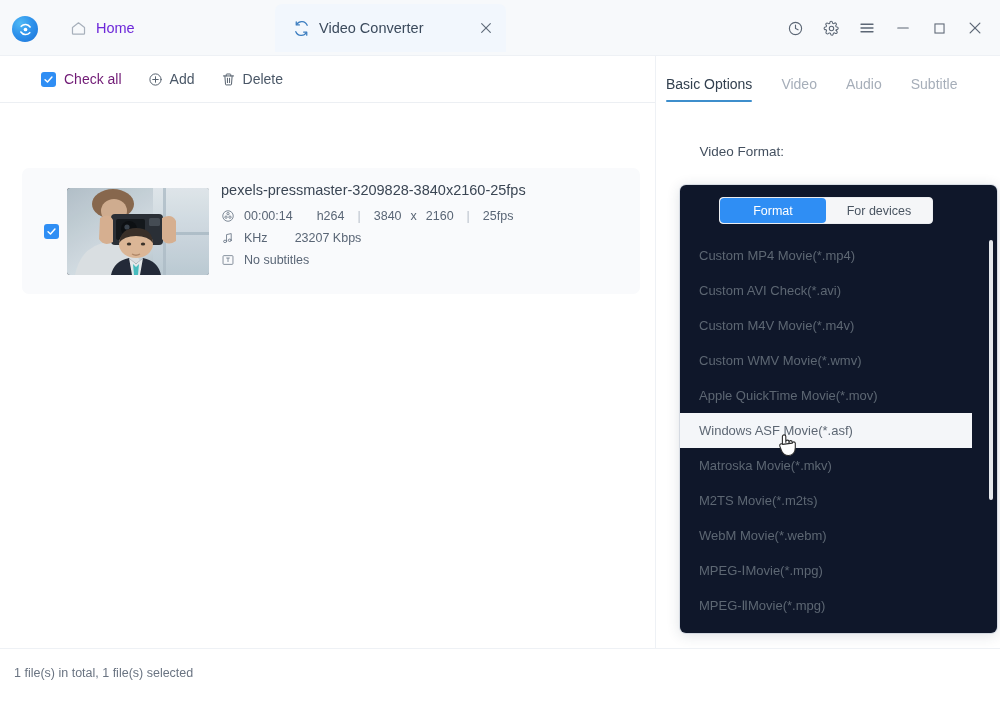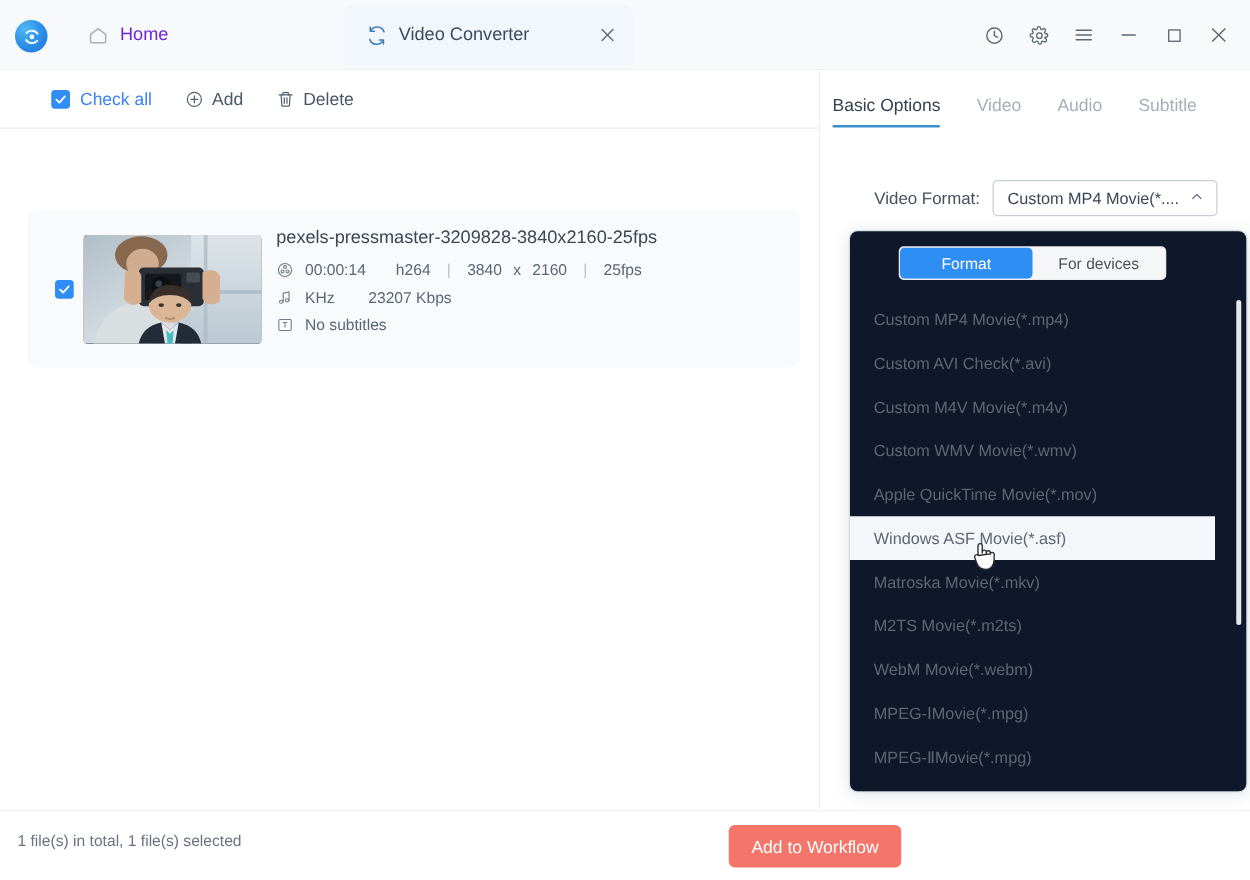--- a/index.html
+++ b/index.html
@@ -98,21 +98,21 @@
     align-items: center;
     padding-left: 41px;
     gap: 26px;
   }
   .tb-item {
     display: flex; align-items: center; gap: 8px;
     font-size: 14px; color: #4a5767;
     cursor: pointer;
     white-space: nowrap;
   }
-  .tb-item.accent { color: #3b82f6; }
+  .tb-item.accent { color: #701a75; }
   .chk {
     width: 15px; height: 15px;
     border-radius: 3px;
     background: #2f8ef4;
     display: flex; align-items: center; justify-content: center;
     flex: 0 0 auto;
   }
   .chk svg { display: block; }
 
   .file-card {
@@ -569,28 +569,20 @@
       <div class="opt-tab">
         <span>Audio</span>
       </div>
       <div class="opt-tab">
         <span>Subtitle</span>
       </div>
     </div>
 
     <div class="field-row">
       <div class="field-label">Video Format:</div>
-      <div class="select-box">
-        <span>Custom MP4 Movie(*....</span>
-        <span class="caret">
-          <svg width="13" height="13" viewBox="0 0 24 24" fill="none" stroke="#6b7684" stroke-width="1.9" stroke-linecap="round" stroke-linejoin="round">
-            <polyline points="6,14.5 12,8.5 18,14.5"></polyline>
-          </svg>
-        </span>
-      </div>
     </div>
 
     <div class="field-row-2">
       <div class="field-label">V</div>
     </div>
   </div>
 
   <div class="dropdown">
 
     <div class="seg">
@@ -643,18 +635,15 @@
   </div>
 
   <div class="cursor">
     <svg width="22" height="26" viewBox="0 0 22 26">
       <path d="M6.4 12.2V4.6a1.7 1.7 0 0 1 3.4 0v6.2 m0-1.1a1.6 1.6 0 0 1 3.2 0v1.3 m0-0.8a1.6 1.6 0 0 1 3.2 0v1.5 m0-0.6a1.6 1.6 0 0 1 3.1 0v4.6c0 4.4-2.6 7.8-6.6 7.8-3.9 0-6.3-2-7.3-5.1l-1.6-4.3a1.7 1.7 0 0 1 2.9-1.7z" fill="#ffffff" stroke="#2b2b2b" stroke-width="1.1" stroke-linejoin="round"></path>
     </svg>
   </div>
 
   <div class="footer">
     <div class="footer-status">1 file(s) in total, 1 file(s) selected</div>
-    <div class="btn btn-workflow">
-      <span>Add to Workflow</span>
-    </div>
   </div>
 
 </div>
 
 </body></html>

